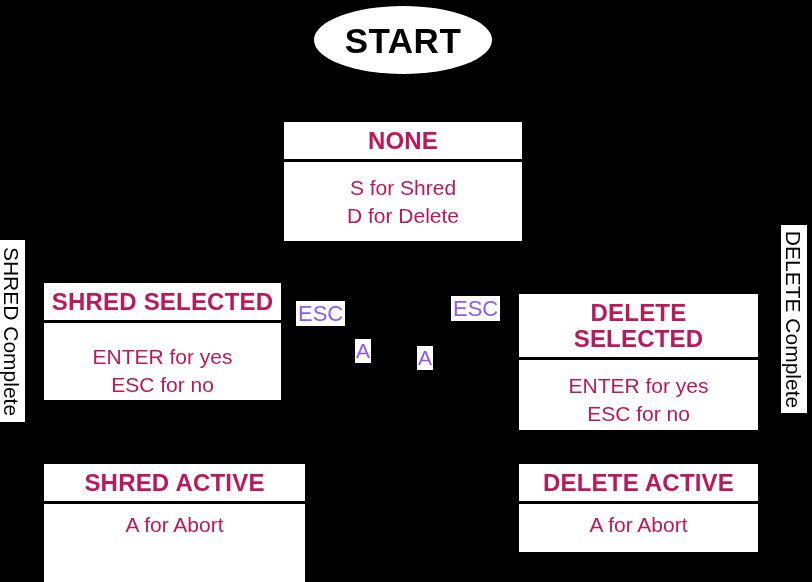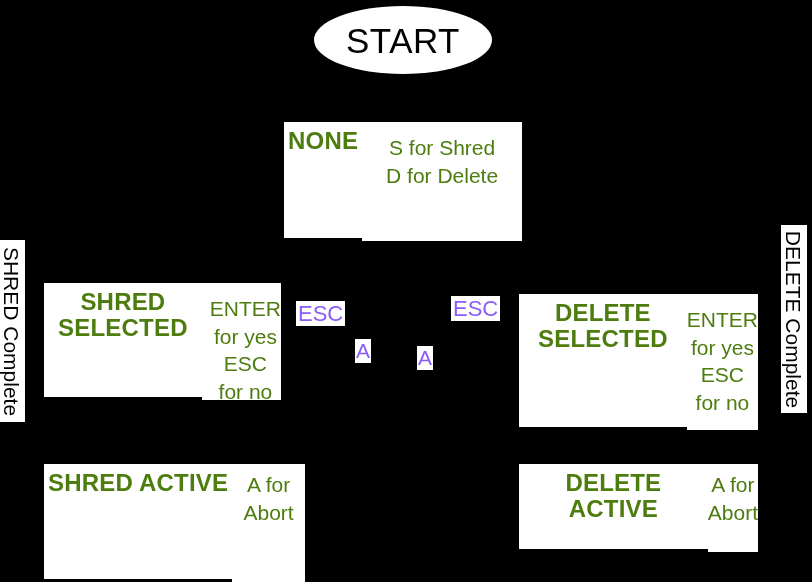--- a/index.html
+++ b/index.html
@@ -22,33 +22,33 @@
     position: absolute;
     background: #ffffff;
     border-radius: 50%;
     display: flex;
     align-items: center;
     justify-content: center;
     color: #000000;
   }
   .terminator .term-label {
     font-size: 35px;
-    font-weight: 400;
+    font-weight: 700;
     letter-spacing: 0.5px;
     line-height: 1;
   }
 
   
   .state-box {
     position: absolute;
     background: #ffffff;
-    color: #4d7c0f;
+    color: #be185d;
     box-sizing: border-box;
     display: flex;
-    flex-direction: row;
+    flex-direction: column;
   }
   .state-title {
     font-size: 24px;
     font-weight: bold;
     text-align: center;
     letter-spacing: 0.2px;
     border-bottom: 3px solid #000000;
     padding: 6px 4px 5px 4px;
     line-height: 1.08;
   }

